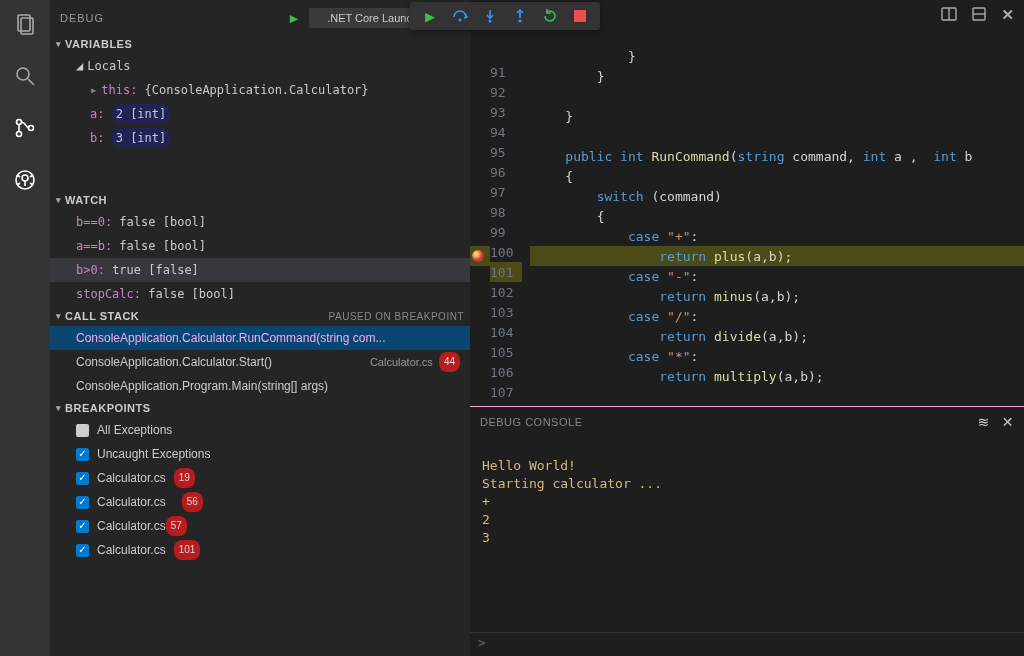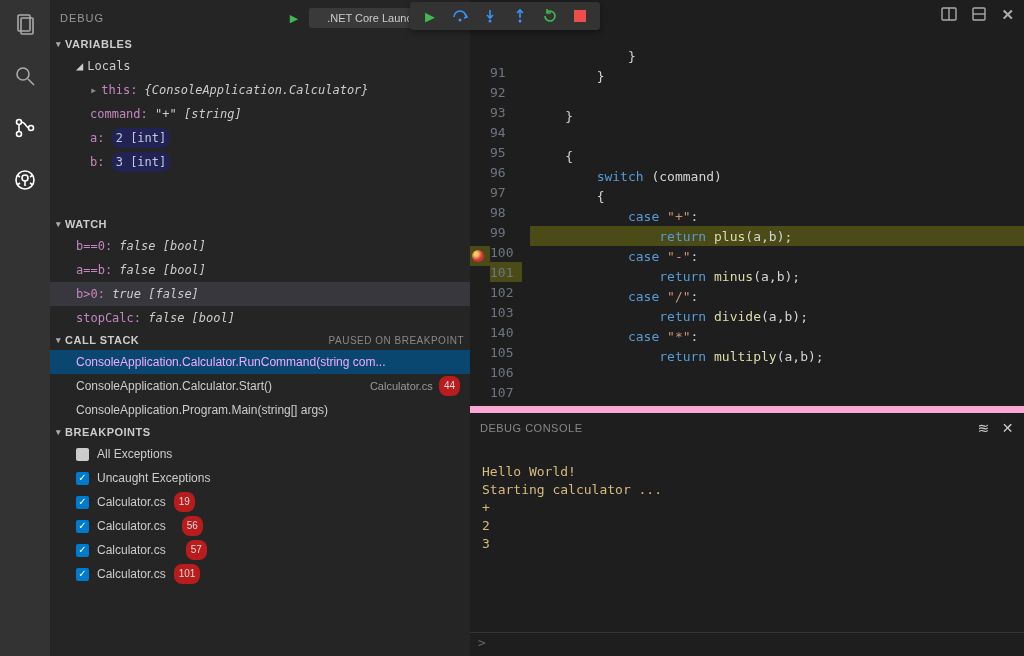--- a/index.html
+++ b/index.html
@@ -49,21 +49,21 @@
   .section-body { padding: 2px 0; }
   .row {
     display: flex; align-items: center; padding: 2px 10px 2px 26px;
     font-family: "Menlo","Consolas",monospace; font-size: 12px; line-height: 20px;
     white-space: nowrap; overflow: hidden; text-overflow: ellipsis;
   }
   .row.indent1 { padding-left: 40px; }
   .row.sel { background: #37373d; }
   .row.hl { background: #094771; color: #f0abfc; }
   .row .k { color: #c586c0; }
-  .row .v { color: #ccc; font-style: italic; }
+  .row .v { color: #ccc; }
   .row .chip { background: #225; color: #bcd; padding: 0 4px; border-radius: 8px; }
   .row .file { margin-left: auto; color: #999; font-size: 11px; }
   .row .badge { background: #b91c1c; color: #ddd; font-size: 10px; padding: 0 5px; border-radius: 8px; margin-left: 6px; }
   .chk { width: 13px; height: 13px; border-radius: 2px; margin-right: 8px; display: inline-flex; align-items: center; justify-content: center; font-size: 10px; }
   .chk.off { background: #ccc; }
   .chk.on { background: #007acc; color: #fff; }
 
   
   .main { flex: 1; display: flex; flex-direction: column; background: #1e1e1e; position: relative; }
   .debug-toolbar {
@@ -96,21 +96,21 @@
     margin-left: 2px;
   }
   .code-txt { white-space: pre; padding-left: 4px; font-size: 13px; }
   .kw { color: #569cd6; }
   .fn { color: #dcdcaa; }
   .st { color: #ce9178; }
   .pl { color: #d4d4d4; }
 
   
   .dconsole {
-    height: 250px; border-top: 7px solid #f9a8d4; display: flex; flex-direction: column;
+    height: 250px; border-top: 1px solid #f9a8d4; display: flex; flex-direction: column;
   }
   .dconsole-hdr {
     display: flex; align-items: center; height: 30px; padding: 0 10px;
     font-size: 11px; color: #888; letter-spacing: 0.5px;
   }
   .dconsole-hdr .spacer { flex: 1; }
   .dconsole-hdr .ico { color: #ccc; margin-left: 12px; cursor: pointer; font-size: 14px; }
   .dconsole-body {
     flex: 1; padding: 4px 12px; color: #d7ba7d;
   }
@@ -176,24 +176,20 @@
     <div class="row">
       <span class="tri" style="margin-right:4px">◢</span>
       <span>Locals</span>
     </div>
     <div class="row indent1">
       <span style="color:#888;margin-right:4px">▸</span>
       <span class="k">this:</span>&nbsp;
       <span class="v">{ConsoleApplication.Calculator}</span>
     </div>
     <div class="row indent1">
-      <span class="k">command:</span>&nbsp;
-      <span class="v">"+" [string]</span>
-    </div>
-    <div class="row indent1">
       <span class="k">a:</span>&nbsp;
       <span class="chip">2 [int]</span>
     </div>
     <div class="row indent1">
       <span class="k">b:</span>&nbsp;
       <span class="chip">3 [int]</span>
     </div>
   </div>
 
   <div class="section-hdr" style="margin-top:40px">
@@ -245,21 +241,21 @@
         <span class="badge" style="margin-left:8px">19</span>
       </div>
       <div class="row" style="font-family: -apple-system, &quot;Segoe UI&quot;, sans-serif;">
         <span class="chk on">✓</span>
         <span>Calculator.cs</span>
         <span class="badge" style="margin-left:16px">56</span>
       </div>
       <div class="row" style="font-family: -apple-system, &quot;Segoe UI&quot;, sans-serif;">
         <span class="chk on">✓</span>
         <span>Calculator.cs</span>
-        <span class="badge" style="margin-left:20px">57</span>
+        <span class="badge" style="margin-left:0">57</span>
       </div>
       <div class="row" style="font-family: -apple-system, &quot;Segoe UI&quot;, sans-serif;">
         <span class="chk on">✓</span>
         <span>Calculator.cs</span>
         <span class="badge" style="margin-left:8px">101</span>
       </div>
     </div>
 </div>
 
 <div class="main">
@@ -339,40 +335,43 @@
         <div class="line">94</div>
         <div class="line">95</div>
         <div class="line">96</div>
         <div class="line">97</div>
         <div class="line">98</div>
         <div class="line">99</div>
         <div class="line">100</div>
         <div class="line cur">101</div>
         <div class="line">102</div>
         <div class="line">103</div>
-        <div class="line">140</div>
+        <div class="line">104</div>
         <div class="line">105</div>
         <div class="line">106</div>
         <div class="line">107</div>
       </div>
       <div class="code">
         <div class="line">
           <span class="code-txt">            <span class="pl">}</span></span>
         </div>
         <div class="line">
           <span class="code-txt">        <span class="pl">}</span></span>
         </div>
         <div class="line">
           <span class="code-txt"></span>
         </div>
         <div class="line">
           <span class="code-txt">    <span class="pl">}</span></span>
         </div>
         <div class="line">
           <span class="code-txt"></span>
+        </div>
+        <div class="line">
+          <span class="code-txt">    <span class="kw">public</span> <span class="kw">int</span> <span class="fn">RunCommand</span><span class="pl">(</span><span class="kw">string</span> <span class="pl">command,</span> <span class="kw">int</span> <span class="pl">a ,</span>  <span class="kw">int</span> <span class="pl">b</span></span>
         </div>
         <div class="line">
           <span class="code-txt">    <span class="pl">{</span></span>
         </div>
         <div class="line">
           <span class="code-txt">        <span class="kw">switch</span> <span class="pl">(command)</span></span>
         </div>
         <div class="line">
           <span class="code-txt">        <span class="pl">{</span></span>
         </div>

